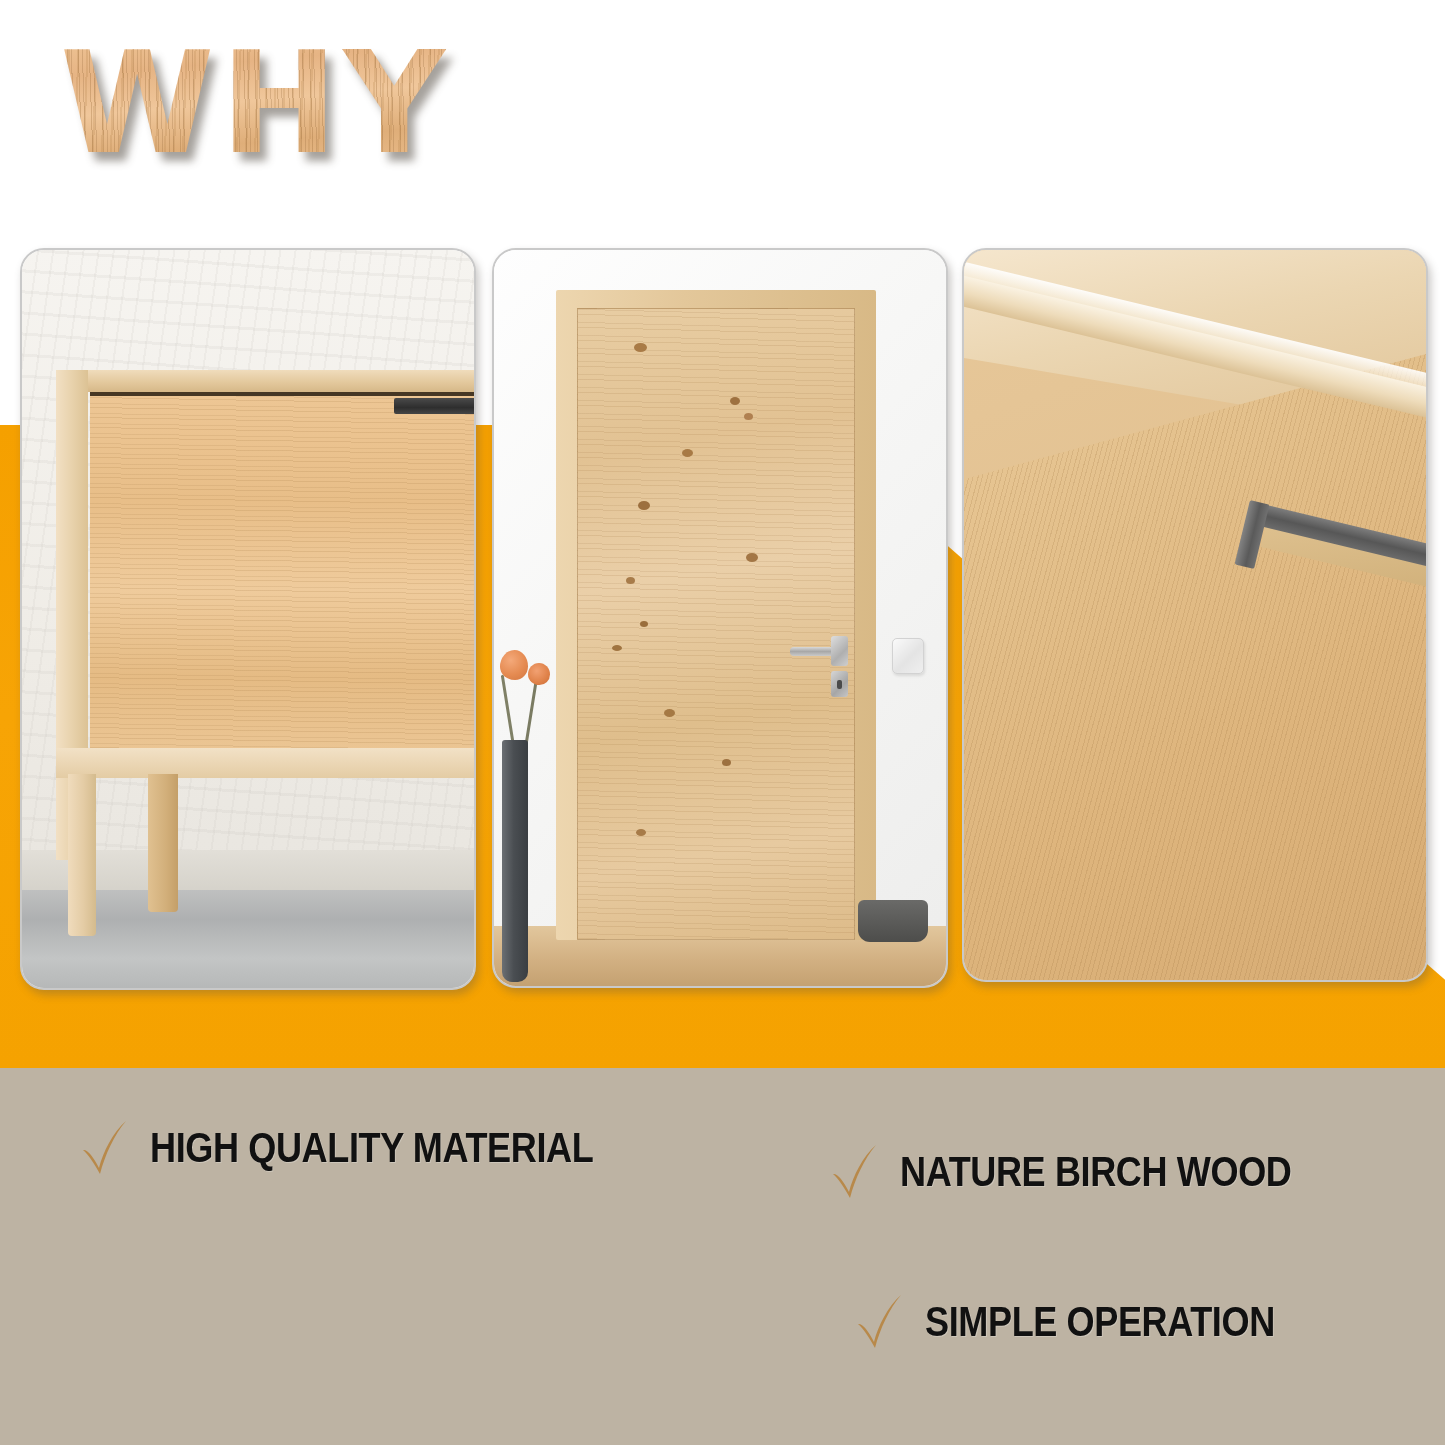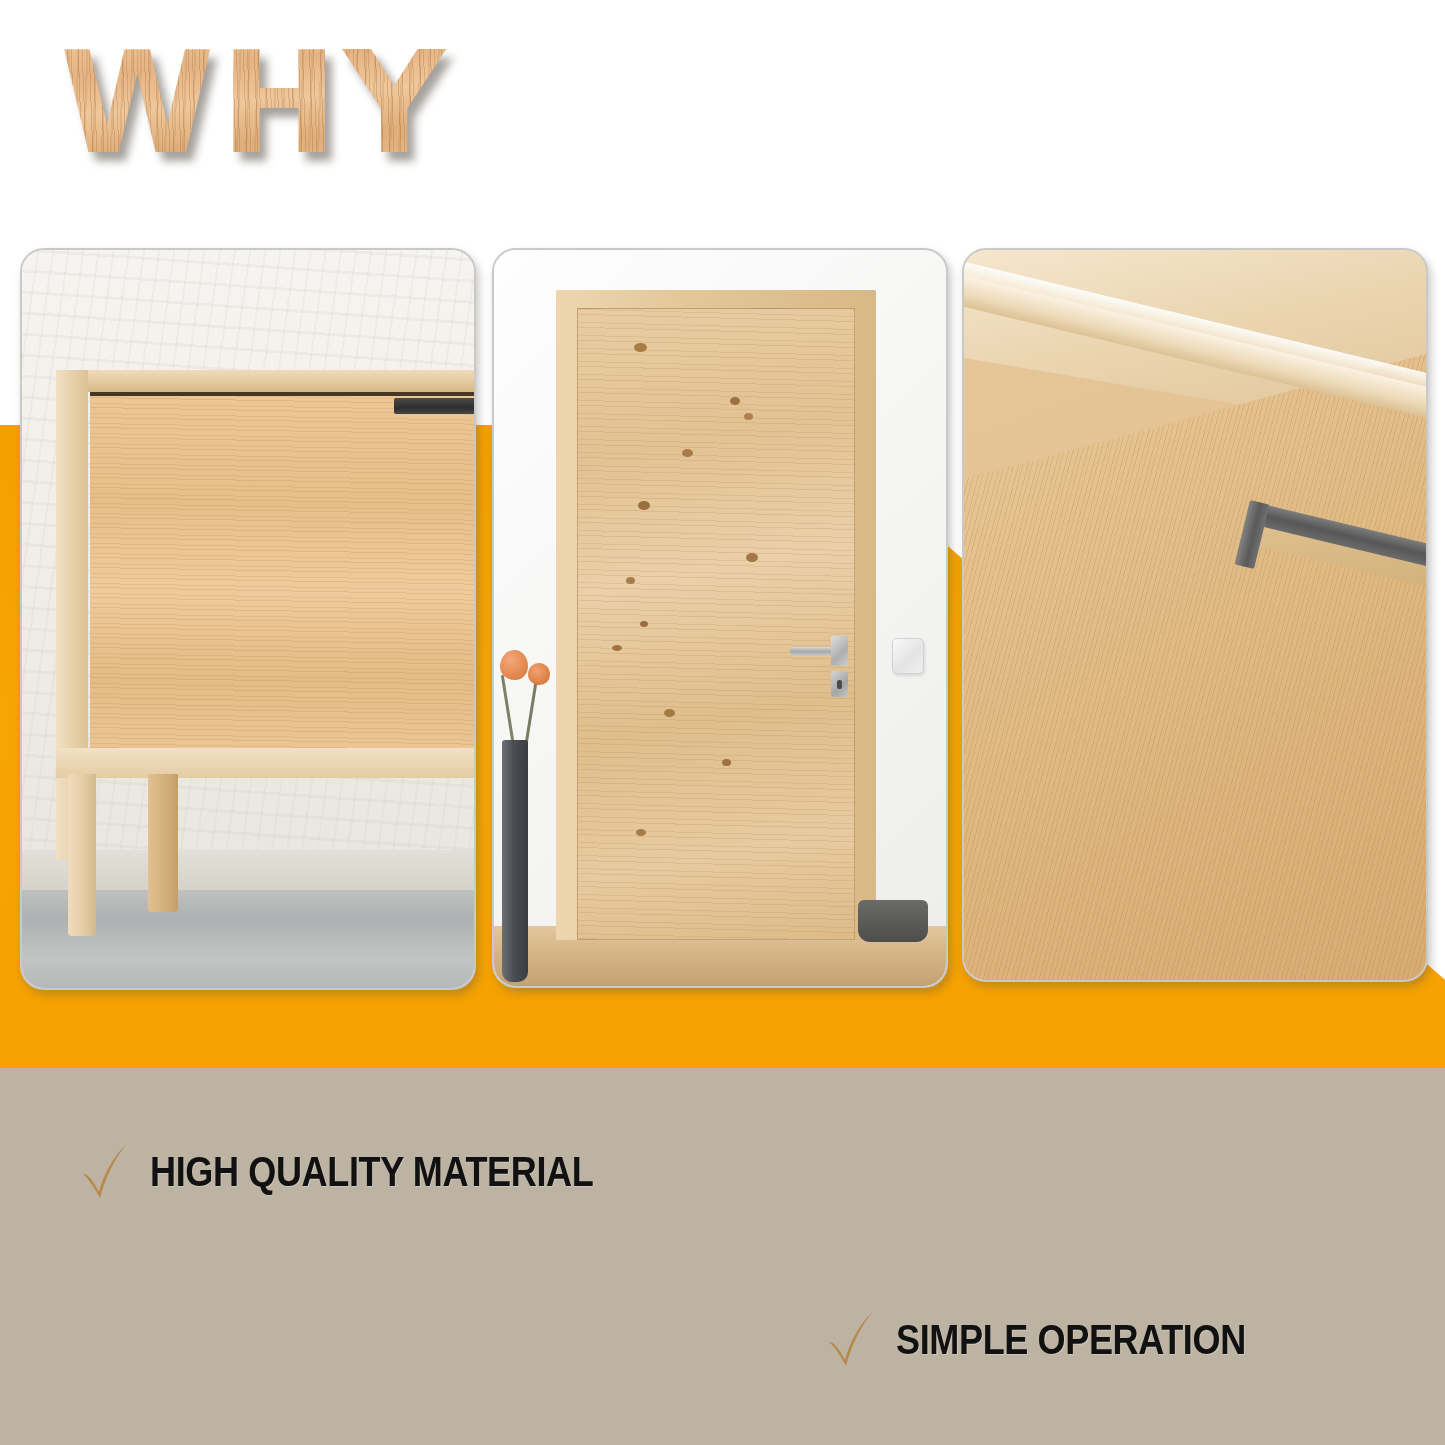--- a/index.html
+++ b/index.html
@@ -328,24 +328,24 @@
     font-family: "Liberation Sans", sans-serif;
     font-weight: bold;
     font-size: 43px;
     letter-spacing: -0.5px;
     color: #111111;
     white-space: nowrap;
     transform: scaleX(0.84);
     transform-origin: left center;
     text-shadow: 1px 1px 0 rgba(255,255,255,0.25);
   }
-  #feature-0 { left: 78px;  top: 1140px; }
+  #feature-0 { left: 78px;  top: 1116px; }
   #feature-1 { left: 828px; top: 1140px; }
   #feature-2 { left: 78px;  top: 1290px; }
-  #feature-3 { left: 824px; top: 1290px; margin-top: 18px; }
+  #feature-3 { left: 853px; top: 1290px; }
 </style>
 </head>
 <body>
 
 <div id="canvas">
 
   <div class="header">
     <div class="title-why">WHY</div>
   </div>
 
@@ -409,20 +409,26 @@
     <div class="ph-layer p3-handle-leg"></div>
   </div>
 
   <div class="feature" id="feature-0">
     <svg class="check-mark" viewBox="0 0 54 62">
       <path d="M5 34 C9 33 15 40 21 52 C25 36 35 16 48 5 C36 19 27 39 22 58 C16 47 10 38 5 34 Z" fill="#B8894A"></path>
     </svg>
     <span class="feature-label">HIGH QUALITY MATERIAL</span>
   </div>
 
+  <div class="feature" id="feature-1">
+    <svg class="check-mark" viewBox="0 0 54 62">
+      <path d="M5 34 C9 33 15 40 21 52 C25 36 35 16 48 5 C36 19 27 39 22 58 C16 47 10 38 5 34 Z" fill="#B8894A"></path>
+    </svg>
+    <span class="feature-label">NATURE BIRCH WOOD</span>
+  </div>
 
 
   <div class="feature" id="feature-3">
     <svg class="check-mark" viewBox="0 0 54 62">
       <path d="M5 34 C9 33 15 40 21 52 C25 36 35 16 48 5 C36 19 27 39 22 58 C16 47 10 38 5 34 Z" fill="#B8894A"></path>
     </svg>
     <span class="feature-label">SIMPLE OPERATION</span>
   </div>
 
 </div>

